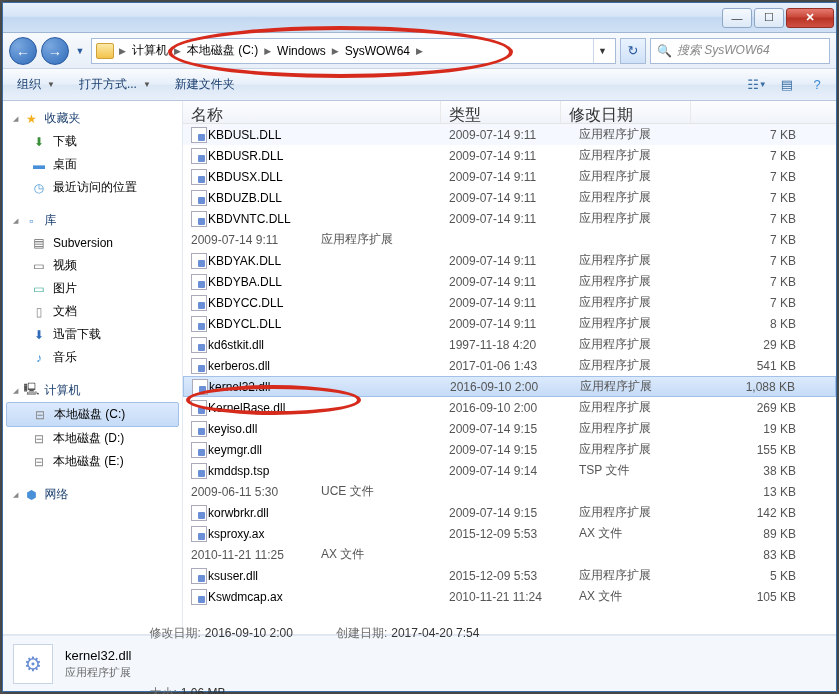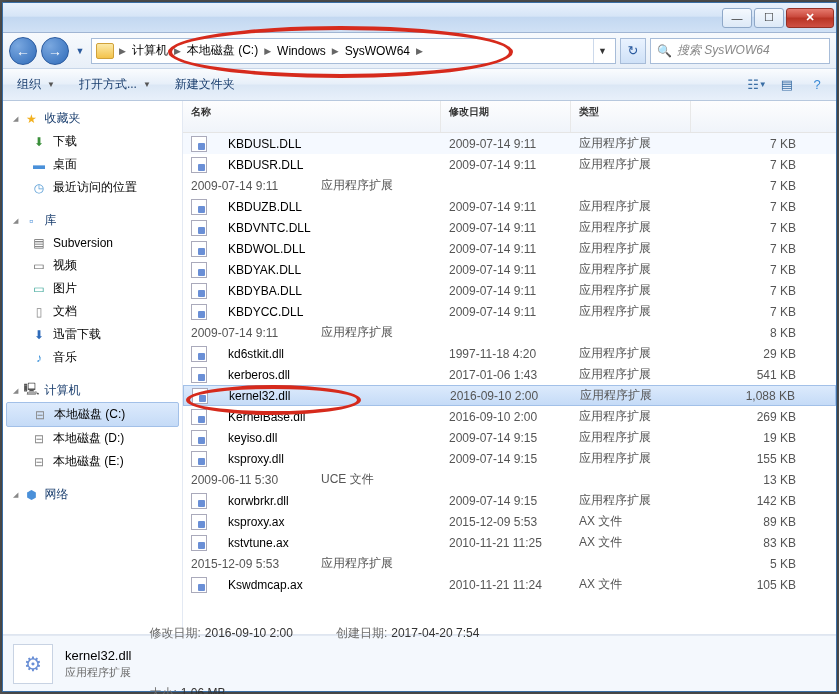--- a/index.html
+++ b/index.html
@@ -42,32 +42,32 @@
 .ico.svn { color: #666; }
 .ico.vid { color: #555; }
 .ico.pic { color: #2a9e8f; }
 .ico.doc { color: #888; }
 .ico.xl { color: #2f6bb9; }
 .ico.mus { color: #3a90d9; }
 .ico.comp { color: #555; }
 .ico.drv { color: #888; }
 .ico.net { color: #4a90d9; }
 .filelist { flex: 1; display: flex; flex-direction: column; overflow: hidden; }
-.cols { height: 32px; background: linear-gradient(to bottom, #fdfdfe, #f0f4fa); border-bottom: 1px solid #e5e5e5; display: flex; font-size: 10px; color: #333; font-weight: bold; }
+.cols { height: 23px; background: linear-gradient(to bottom, #fdfdfe, #f0f4fa); border-bottom: 1px solid #e5e5e5; display: flex; font-size: 16px; color: #333; }
 .col { padding: 4px 8px; border-right: 1px solid #e8e8e8; cursor: pointer; }
 .col.name { width: 258px; }
 .col.date { width: 130px; }
 .col.type { width: 120px; }
 .col.size { flex: 1; text-align: left; }
 .rows { flex: 1; overflow-y: auto; font-size: 12px; }
 .row { display: flex; align-items: center; height: 21px; padding: 0; cursor: pointer; }
 .row.selected { background: linear-gradient(to bottom, #dceafc, #c5dbf7); border: 1px solid #a2c0e8; }
 .row.striped { background: #f5f9ff; }
 .cell { padding: 0 8px; white-space: nowrap; overflow: hidden; }
-.cell.name { width: 258px; display: flex; align-items: center; gap: 21px; color: #000; }
+.cell.name { width: 258px; display: flex; align-items: center; gap: 1px; color: #000; }
 .cell.date { width: 130px; color: #555; }
 .cell.type { width: 120px; color: #555; }
 .cell.size { flex: 1; text-align: right; padding-right: 40px; color: #555; }
 .file-ico { width: 16px; height: 16px; border: 1px solid #aab; background: #fff; display: inline-flex; align-items: center; justify-content: center; font-size: 8px; position: relative; }
 .file-ico.dll::after { content: ""; position: absolute; bottom: 1px; right: 1px; width: 7px; height: 7px; background: #6a8fd6; border-radius: 1px; }
 .details { height: 56px; border-top: 1px solid #e3e9f3; background: #f4f8fd; display: flex; align-items: center; padding: 6px 10px; gap: 12px; font-size: 12px; }
 .det-ico { width: 40px; height: 40px; border: 1px solid #c8d3e3; background: #fff; display: flex; align-items: center; justify-content: center; }
 .det-ico .gear { color: #6a8fd6; font-size: 20px; }
 .det-txt { display: flex; flex-direction: column; gap: 2px; }
 .det-name { color: #000; font-size: 13px; }
@@ -210,22 +210,22 @@
         <div class="side-head">
             <span class="ico net">⬢</span>
             <span>网络</span>
           </div>
       </div>
     </div>
 
     <div class="filelist">
       <div class="cols">
         <div class="col name">名称</div>
+        <div class="col type">类型</div>
         <div class="col date">修改日期</div>
-        <div class="col type">类型</div>
       </div>
       <div class="rows" id="rows">
           <div class="row striped">
             <div class="cell name">
               <span class="file-ico dll"></span>
               <span>KBDUSL.DLL</span>
             </div>
             <div class="cell date">2009-07-14 9:11</div>
             <div class="cell type">应用程序扩展</div>
             <div class="cell size">7 KB</div>
@@ -233,20 +233,24 @@
           <div class="row">
             <div class="cell name">
               <span class="file-ico dll"></span>
               <span>KBDUSR.DLL</span>
             </div>
             <div class="cell date">2009-07-14 9:11</div>
             <div class="cell type">应用程序扩展</div>
             <div class="cell size">7 KB</div>
           </div>
           <div class="row">
+            <div class="cell name">
+              <span class="file-ico dll"></span>
+              <span>KBDUSX.DLL</span>
+            </div>
             <div class="cell date">2009-07-14 9:11</div>
             <div class="cell type">应用程序扩展</div>
             <div class="cell size">7 KB</div>
           </div>
           <div class="row">
             <div class="cell name">
               <span class="file-ico dll"></span>
               <span>KBDUZB.DLL</span>
             </div>
             <div class="cell date">2009-07-14 9:11</div>
@@ -256,24 +260,20 @@
           <div class="row">
             <div class="cell name">
               <span class="file-ico dll"></span>
               <span>KBDVNTC.DLL</span>
             </div>
             <div class="cell date">2009-07-14 9:11</div>
             <div class="cell type">应用程序扩展</div>
             <div class="cell size">7 KB</div>
           </div>
           <div class="row">
-            <div class="cell name">
-              <span class="file-ico dll"></span>
-              <span>KBDWOL.DLL</span>
-            </div>
             <div class="cell date">2009-07-14 9:11</div>
             <div class="cell type">应用程序扩展</div>
             <div class="cell size">7 KB</div>
           </div>
           <div class="row">
             <div class="cell name">
               <span class="file-ico dll"></span>
               <span>KBDYAK.DLL</span>
             </div>
             <div class="cell date">2009-07-14 9:11</div>
@@ -292,20 +292,24 @@
           <div class="row">
             <div class="cell name">
               <span class="file-ico dll"></span>
               <span>KBDYCC.DLL</span>
             </div>
             <div class="cell date">2009-07-14 9:11</div>
             <div class="cell type">应用程序扩展</div>
             <div class="cell size">7 KB</div>
           </div>
           <div class="row">
+            <div class="cell name">
+              <span class="file-ico dll"></span>
+              <span>KBDYCL.DLL</span>
+            </div>
             <div class="cell date">2009-07-14 9:11</div>
             <div class="cell type">应用程序扩展</div>
             <div class="cell size">8 KB</div>
           </div>
           <div class="row">
             <div class="cell name">
               <span class="file-ico dll"></span>
               <span>kd6stkit.dll</span>
             </div>
             <div class="cell date">1997-11-18 4:20</div>
@@ -344,25 +348,34 @@
               <span class="file-ico dll"></span>
               <span>keyiso.dll</span>
             </div>
             <div class="cell date">2009-07-14 9:15</div>
             <div class="cell type">应用程序扩展</div>
             <div class="cell size">19 KB</div>
           </div>
           <div class="row">
             <div class="cell name">
               <span class="file-ico dll"></span>
-              <span>ksproxy.dll</span>
+              <span>keymgr.dll</span>
             </div>
             <div class="cell date">2009-07-14 9:15</div>
             <div class="cell type">应用程序扩展</div>
             <div class="cell size">155 KB</div>
+          </div>
+          <div class="row">
+            <div class="cell name">
+              <span class="file-ico dll"></span>
+              <span>kmddsp.tsp</span>
+            </div>
+            <div class="cell date">2009-07-14 9:14</div>
+            <div class="cell type">TSP 文件</div>
+            <div class="cell size">38 KB</div>
           </div>
           <div class="row">
             <div class="cell date">2009-06-11 5:30</div>
             <div class="cell type">UCE 文件</div>
             <div class="cell size">13 KB</div>
           </div>
           <div class="row">
             <div class="cell name">
               <span class="file-ico dll"></span>
               <span>korwbrkr.dll</span>
@@ -374,29 +387,29 @@
           <div class="row">
             <div class="cell name">
               <span class="file-ico dll"></span>
               <span>ksproxy.ax</span>
             </div>
             <div class="cell date">2015-12-09 5:53</div>
             <div class="cell type">AX 文件</div>
             <div class="cell size">89 KB</div>
           </div>
           <div class="row">
-            <div class="cell name">
-              <span class="file-ico dll"></span>
-              <span>kstvtune.ax</span>
-            </div>
             <div class="cell date">2010-11-21 11:25</div>
             <div class="cell type">AX 文件</div>
             <div class="cell size">83 KB</div>
           </div>
           <div class="row">
+            <div class="cell name">
+              <span class="file-ico dll"></span>
+              <span>ksuser.dll</span>
+            </div>
             <div class="cell date">2015-12-09 5:53</div>
             <div class="cell type">应用程序扩展</div>
             <div class="cell size">5 KB</div>
           </div>
           <div class="row">
             <div class="cell name">
               <span class="file-ico dll"></span>
               <span>Kswdmcap.ax</span>
             </div>
             <div class="cell date">2010-11-21 11:24</div>

